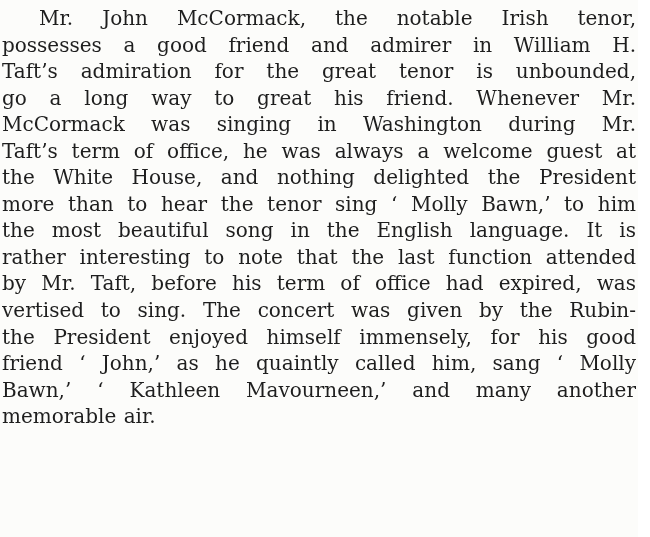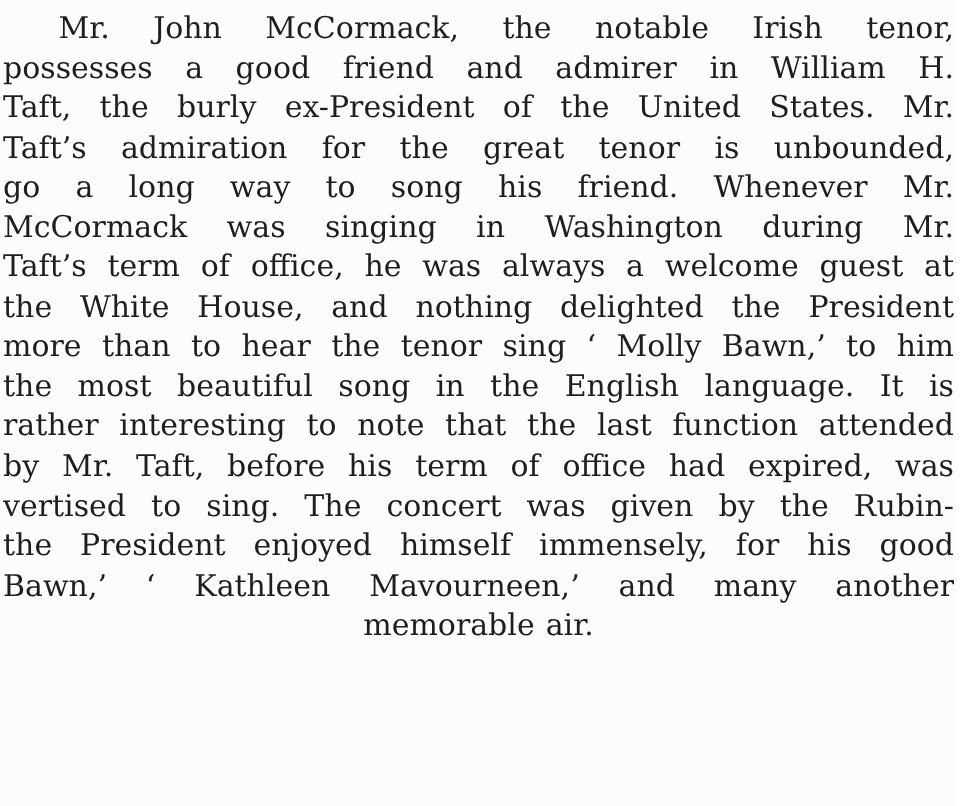--- a/index.html
+++ b/index.html
@@ -30,41 +30,41 @@
   .line::after {
     content: "";
     display: inline-block;
     width: 100%;
     height: 0;
   }
   .line.indent {
     text-indent: 37px;
   }
   .line.last {
-    text-align: center;
+    text-align: left;
   }
   .line.last::after {
     content: none;
   }
 </style>
 </head>
 <body>
 
 <div class="page">
   <div class="paragraph">
     <div class="line indent">Mr. John McCormack, the notable Irish tenor,</div>
     <div class="line">possesses a good friend and admirer in William H.</div>
-    <div class="line">Taft, the burly ex-President of the United States.  Mr.</div>
     <div class="line">Taft’s admiration for the great tenor is unbounded,</div>
-    <div class="line">go a long way to song his friend.  Whenever Mr.</div>
+    <div class="line">go a long way to great his friend.  Whenever Mr.</div>
     <div class="line">McCormack was singing in Washington during Mr.</div>
     <div class="line">Taft’s term of office, he was always a welcome guest at</div>
     <div class="line">the White House, and nothing delighted the President</div>
     <div class="line">more than to hear the tenor sing ‘ Molly Bawn,’ to him</div>
     <div class="line">the most beautiful song in the English language.  It is</div>
     <div class="line">rather interesting to note that the last function attended</div>
     <div class="line">by Mr. Taft, before his term of office had expired, was</div>
     <div class="line">vertised to sing.  The concert was given by the Rubin-</div>
     <div class="line">the President enjoyed himself immensely, for his good</div>
+    <div class="line">friend ‘ John,’ as he quaintly called him, sang ‘ Molly</div>
     <div class="line">Bawn,’ ‘ Kathleen Mavourneen,’ and many another</div>
     <div class="line last">memorable air.</div>
   </div>
 </div>
 
 </body></html>

